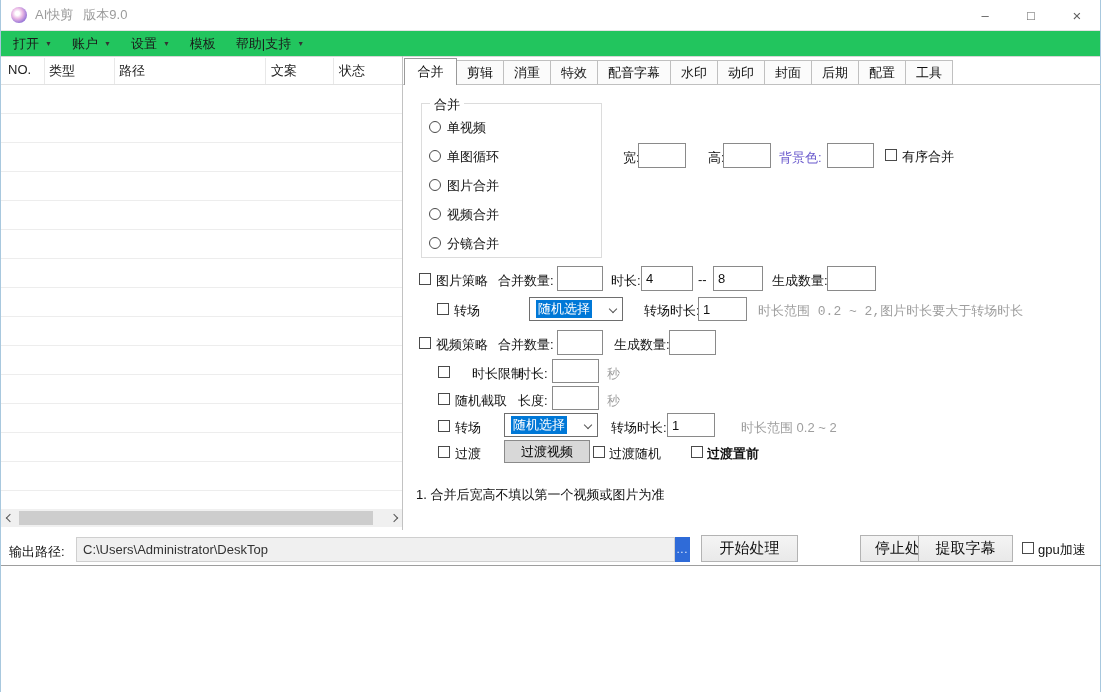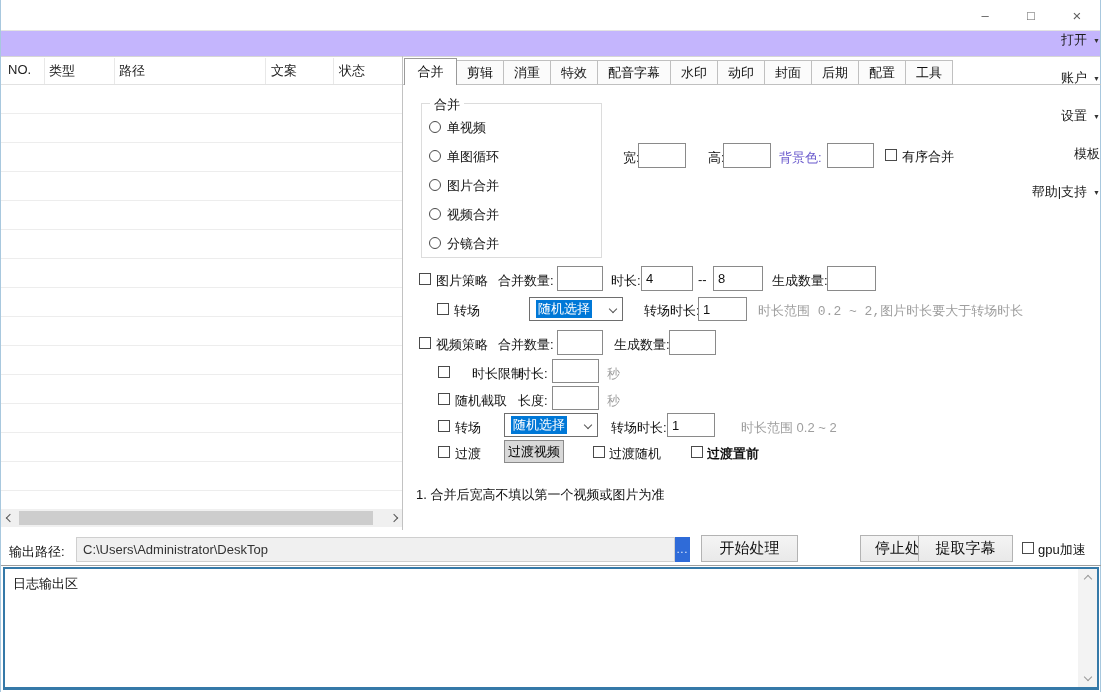--- a/index.html
+++ b/index.html
@@ -14,23 +14,23 @@
   .titlebar { position:absolute; left:0; top:0; width:100%; height:30px; background:#fff;
               display:flex; align-items:center; padding-left:10px; }
   .app-icon { width:16px; height:16px; border-radius:50%;
               background:radial-gradient(circle at 40% 40%, #ffffff 15%, #e9b7e4 40%, #9d7ad8 70%, #6f5bd0 95%); }
   .app-name { color:#9b9b9b; margin-left:8px; }
   .app-version { color:#9b9b9b; margin-left:10px; }
   .win-btn { position:absolute; top:0; width:46px; height:30px; display:flex; align-items:center;
              justify-content:center; color:#5f5f5f; font-size:13px; cursor:default; }
 
   
-  .menubar { position:absolute; left:0; top:30px; width:100%; height:27px; background:#c4b5fd;
+  .menubar { position:absolute; left:0; top:30px; width:100%; height:27px; background:#22c55e;
              border-top:1px solid #e3e3e3; border-bottom:1px solid #d6d6d6;
-             display:flex; align-items:flex-end; padding-left:12px; gap:20px;flex-direction:column; }
+             display:flex; align-items:center; padding-left:12px; gap:20px; }
   .menu-item { display:flex; align-items:center; gap:6px; color:#1a1a1a; }
   .menu-arrow { font-size:7px; color:#333; }
 
   
   .tbl-head { top:62px; color:#222; }
   .vline { position:absolute; width:1px; background:#e8e8e8; top:58px; height:450px; }
   .tbl-rows { position:absolute; left:0; top:85px; width:401px; height:423px;
      background:repeating-linear-gradient(to bottom,#ffffff 0 28px,#ededed 28px 29px); }
   .hline { position:absolute; left:0; top:84px; width:401px; height:1px; background:#e2e2e2; }
   .hscroll { position:absolute; left:0; top:509px; width:401px; height:18px; background:#f0f0f0; }
@@ -83,20 +83,25 @@
          border:2px solid #3579a8; border-bottom-width:3px; }
   .log-label { position:absolute; left:8px; top:6px; }
   .vscroll { position:absolute; right:0; top:0; width:19px; height:100%; background:#f3f3f3; }
 </style>
 </head>
 <body>
 
 <div class="window">
 
   
+  <div class="titlebar">
+    <span class="app-icon"></span>
+    <span class="app-name">AI快剪</span>
+    <span class="app-version">版本9.0</span>
+  </div>
   <div class="win-btn" style="right:92px;">
       <span>–</span>
     </div>
   <div class="win-btn" style="right:46px;">
       <span>□</span>
     </div>
   <div class="win-btn" style="right:0; font-size:15px;">
       <span>×</span>
     </div>
 
@@ -279,21 +284,21 @@
     </div>
     <span class="lbl" style="left:610px;top:419px;">转场时长:</span>
     <input class="inp" style="left: 666px; top: 413px; width: 48px; height: 24px;" value="1">
     <span class="hint" style="left:740px;top:419px;">时长范围 0.2 ~ 2</span>
   </div>
 
   
   <div class="grp">
     <span class="cb" style="left:437px;top:446px;"></span>
     <span class="lbl" style="left:454px;top:445px;">过渡</span>
-    <button class="mini-btn" style="left:503px;top:440px;width:60px;height:23px;font:13px 'Liberation Sans',sans-serif;">过渡视频</button>
+    <button class="mini-btn" style="left:503px;top:440px;width:86px;height:23px;font:13px 'Liberation Sans',sans-serif;">过渡视频</button>
     <span class="cb" style="left:592px;top:446px;"></span>
     <span class="lbl" style="left:608px;top:445px;">过渡随机</span>
     <span class="cb" style="left:690px;top:446px;"></span>
     <span class="lbl" style="left:706px;top:445px;font-weight:bold;">过渡置前</span>
   </div>
 
   
   <span class="note" style="left:415px;top:470px;margin-top:16px;">1. 合并后宽高不填以第一个视频或图片为准</span>
 
   
@@ -303,25 +308,14 @@
     <div class="browse-btn" style="left:674px;top:537px;width:15px;height:25px;">...</div>
     <button class="big-btn" style="left:700px;top:535px;width:97px;">开始处理</button>
     <button class="big-btn" style="left:859px;top:535px;width:90px;">停止处理</button>
     <button class="big-btn" style="left:917px;top:535px;width:95px;">提取字幕</button>
     <span class="cb" style="left:1021px;top:542px;"></span>
     <span class="lbl" style="left:1037px;top:541px;">gpu加速</span>
   </div>
 
   
   <div class="log-sep"></div>
-  <div class="log">
-    <span class="log-label">日志输出区</span>
-    <div class="vscroll">
-      <div class="sc-arrow" style="top:2px;left:0;width:19px;height:16px;">
-          <span class="chev chev-u" style="border-color:#999;"></span>
-        </div>
-      <div class="sc-arrow" style="bottom:2px;left:0;width:19px;height:16px;">
-          <span class="chev chev-d" style="border-color:#999;"></span>
-        </div>
-    </div>
-  </div>
 
 </div>
 
 </body></html>

